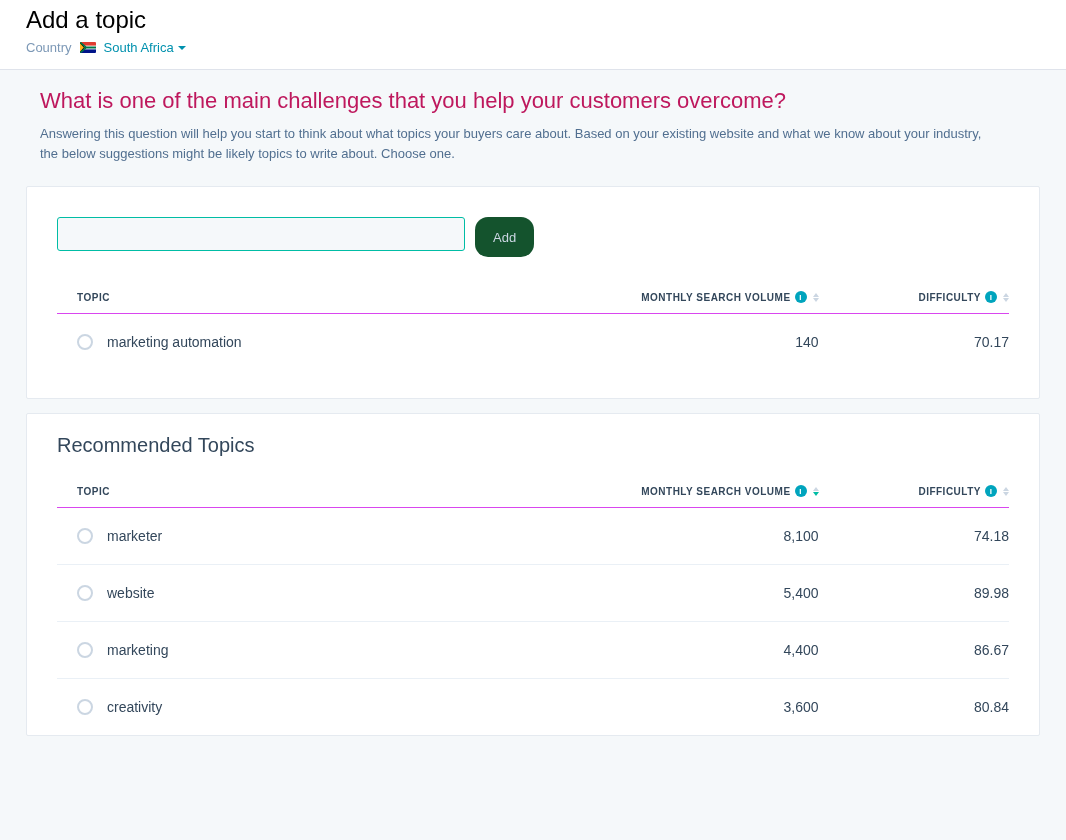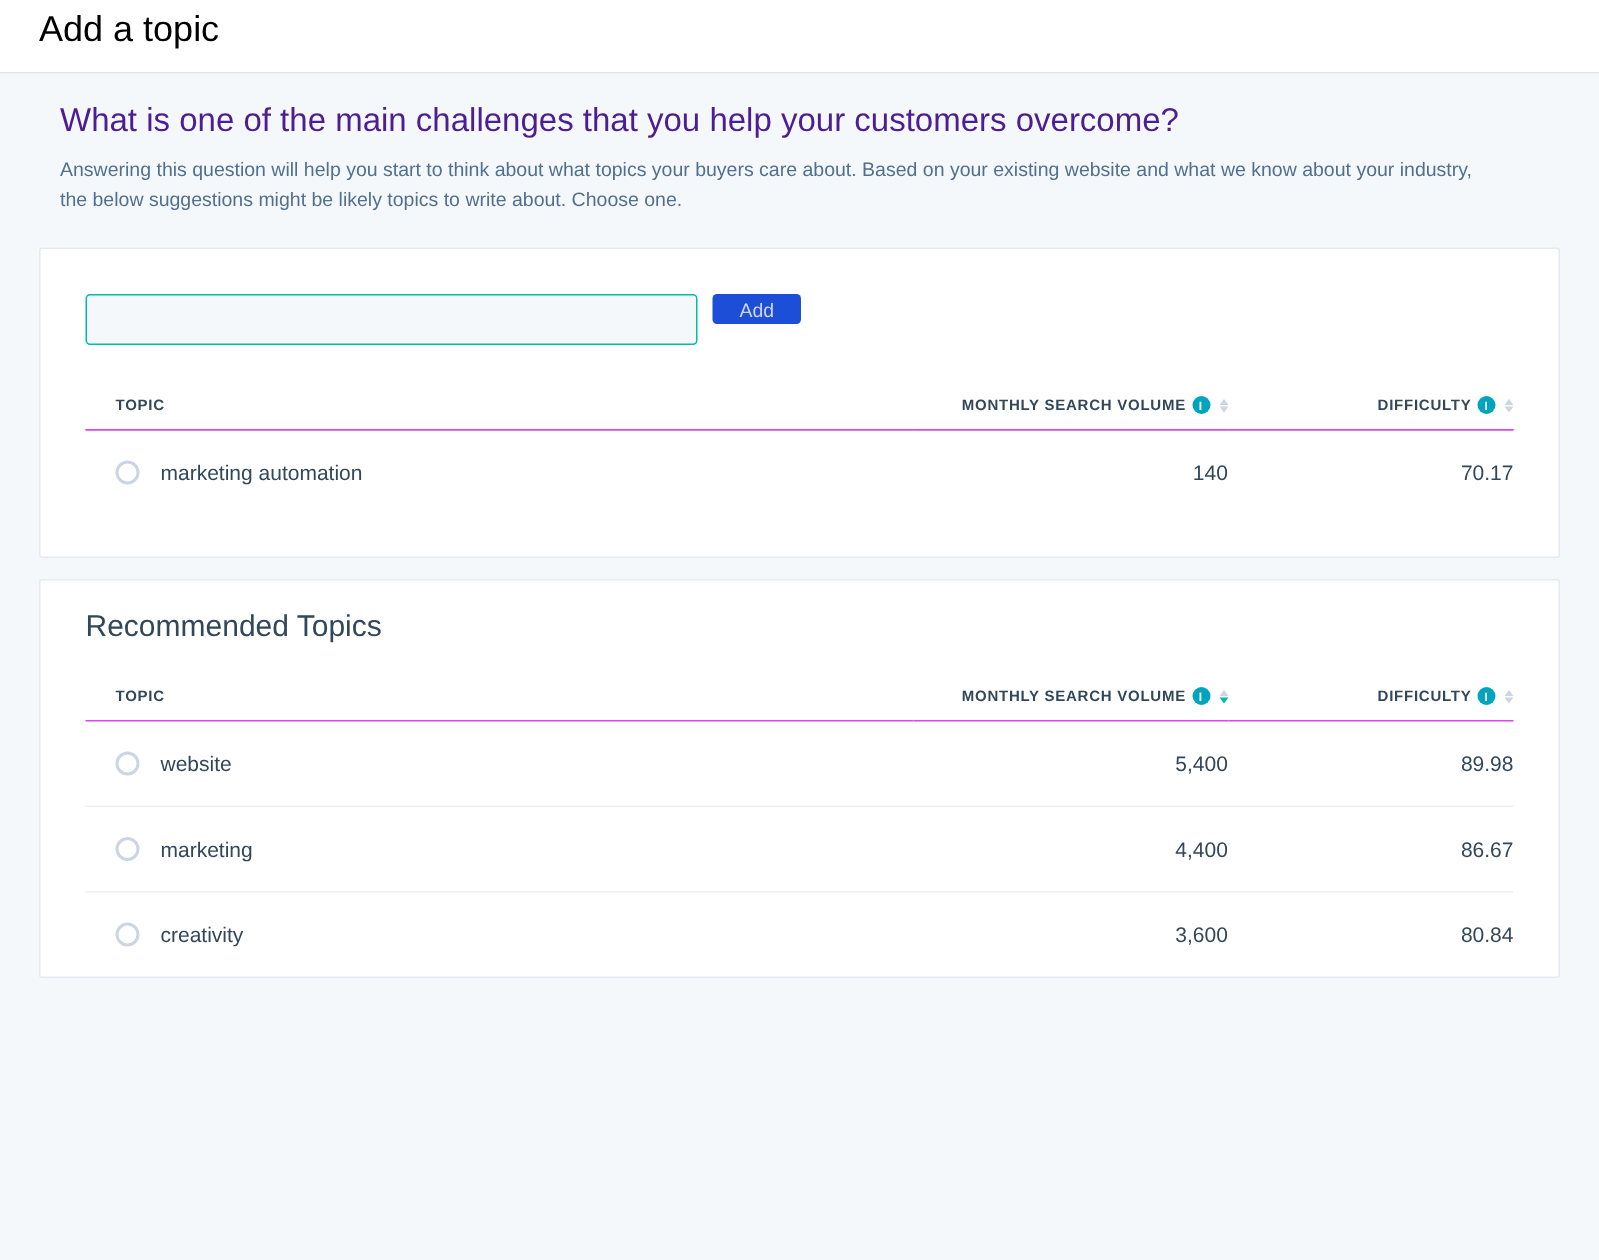--- a/index.html
+++ b/index.html
@@ -54,21 +54,21 @@
     border-top:4px solid #0091ae;
     display:inline-block;
   }
 
   .content {
     padding:18px 26px 0 26px;
   }
   .section-heading {
     font-size:22px;
     font-weight:400;
-    color:#4c1d95;
+    color:#be185d;
     margin:0 0 10px 0;
     padding-left:14px;
   }
   .section-text {
     font-size:13px;
     color:#516f90;
     line-height:1.55;
     margin:0 0 22px 0;
     padding-left:14px;
     max-width:960px;
@@ -99,25 +99,25 @@
     height:34px;
     border:1px solid #00bda5;
     background:#f5f8fa;
     border-radius:3px;
     outline:none;
     padding:0 10px;
     font-size:14px;
     color:#33475b;
   }
   .add-btn {
-    height:20px;
+    height:40px;
     padding:0 18px;
     border:none;
-    border-radius:3px;
-    background:#1d4ed8;
+    border-radius:13px;
+    background:#14532d;
     color:#cbd6e2;
     font-size:13px;
     cursor:not-allowed;
   }
 
   table.topics {
     width:100%;
     border-collapse:collapse;
   }
   table.topics th {
@@ -188,20 +188,38 @@
   
   th.col-topic, td.col-topic { width:58%;text-align:center; }
   th.col-vol, td.col-vol { width:22%; }
   th.col-diff, td.col-diff { width:20%; }
 </style>
 </head>
 <body>
 
 <div class="header">
   <h1 class="page-title">Add a topic</h1>
+  <div class="country-row">
+    <span class="country-label">Country</span>
+    <span class="flag">
+      <svg width="16" height="11" viewBox="0 0 16 11">
+        <rect width="16" height="11" fill="#fff"></rect>
+        <rect y="0" width="16" height="3.6" fill="#e03c31"></rect>
+        <rect y="7.4" width="16" height="3.6" fill="#001489"></rect>
+        <polygon points="0,0 5,5.5 0,11" fill="#000"></polygon>
+        <polygon points="0,1.3 3.8,5.5 0,9.7" fill="#ffb81c"></polygon>
+        <path d="M0 0 L6 5.5 L0 11 M0 4 L16 4 L16 7 L0 7" fill="none"></path>
+        <polygon points="0,0 0,1.2 5.2,5.5 0,9.8 0,11 1.1,11 6.4,6.6 16,6.6 16,4.4 6.4,4.4 1.1,0" fill="#007749"></polygon>
+      </svg>
+    </span>
+    <span class="country-link">
+      <span>South Africa</span>
+      <span class="caret-down"></span>
+    </span>
+  </div>
 </div>
 
 <div class="content">
 
   <h2 class="section-heading">What is one of the main challenges that you help your customers overcome?</h2>
   <p class="section-text">Answering this question will help you start to think about what topics your buyers care about. Based on your existing website and what we know about your industry, the below suggestions might be likely topics to write about. Choose one.</p>
 
   <div class="card">
     <div class="add-row">
       <input class="topic-input" type="text" value="" style="">
@@ -280,20 +298,30 @@
               </span>
             </span>
           </th>
         </tr>
       </thead>
       <tbody>
         <tr>
           <td class="col-topic">
               <div class="topic-cell">
             <span class="radio"></span>
+            <span>marketer</span>
+          </div>
+            </td>
+          <td class="col-vol">8,100</td>
+          <td class="col-diff">74.18</td>
+        </tr>
+        <tr>
+          <td class="col-topic">
+              <div class="topic-cell">
+            <span class="radio"></span>
             <span>website</span>
           </div>
             </td>
           <td class="col-vol">5,400</td>
           <td class="col-diff">89.98</td>
         </tr>
         <tr>
           <td class="col-topic">
               <div class="topic-cell">
             <span class="radio"></span>

